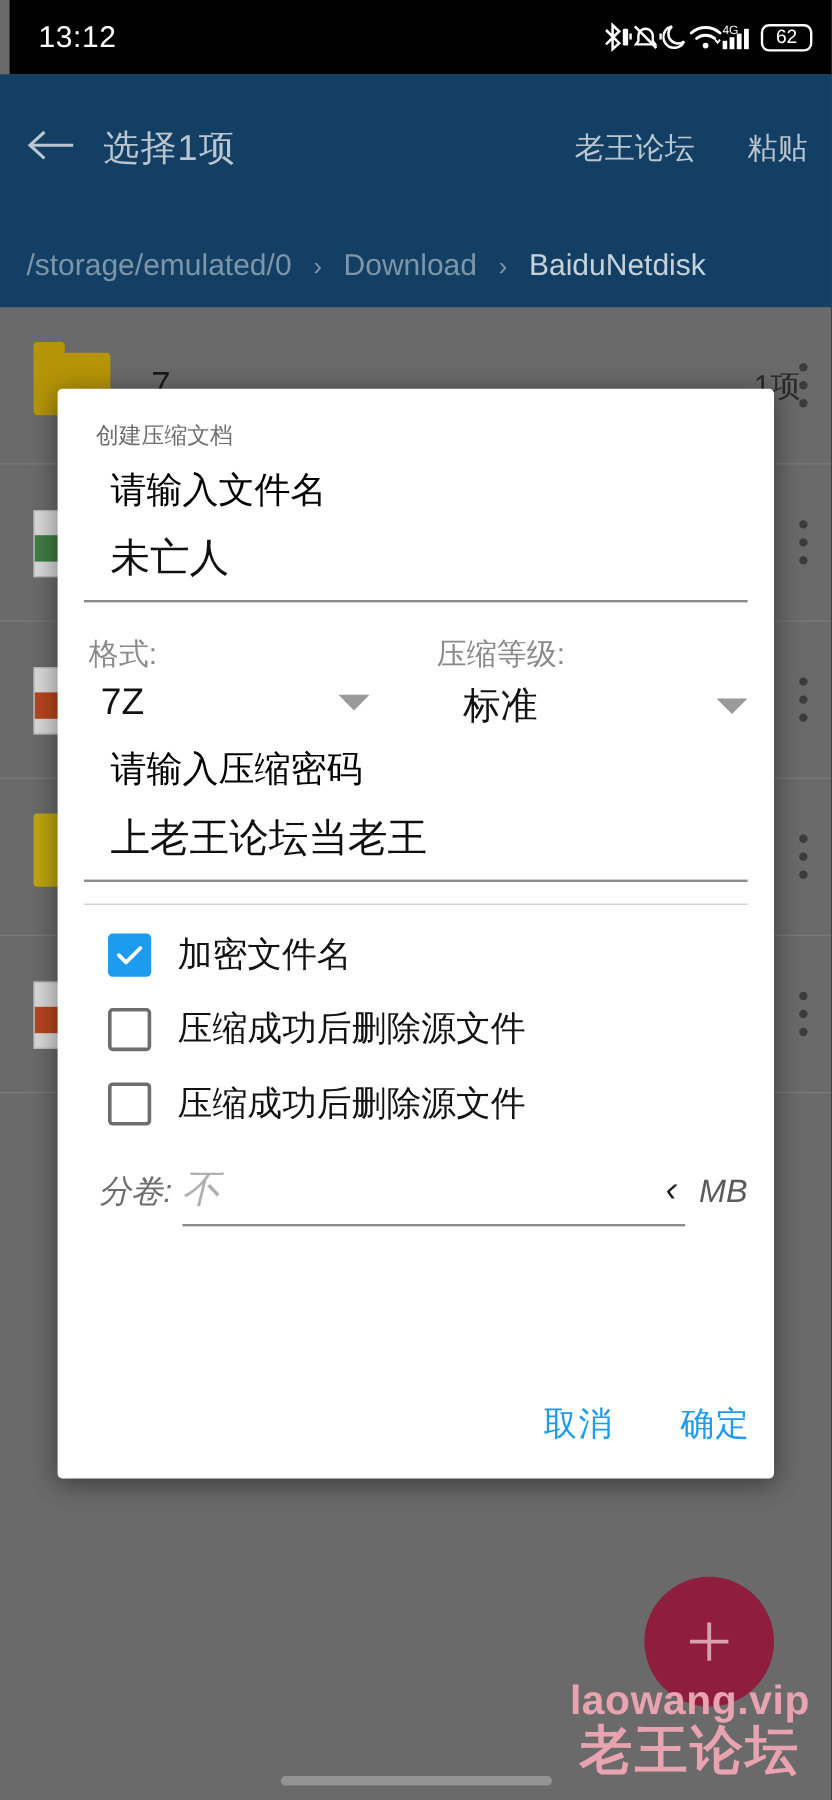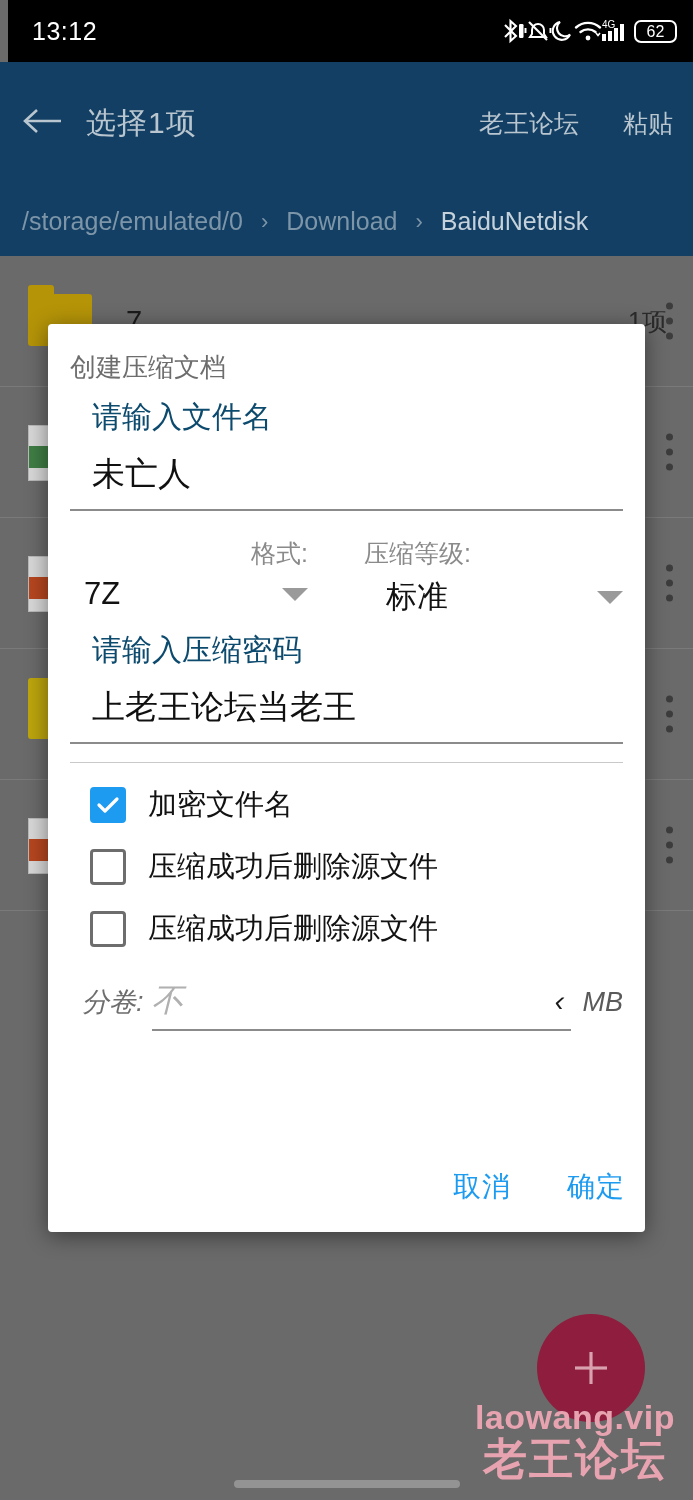--- a/index.html
+++ b/index.html
@@ -127,48 +127,48 @@
   
   #scrim { position: absolute; inset: 0; background: rgba(0,0,0,0.0); }
   #dialog {
     position: absolute;
     left: 48px; top: 324px; width: 597px; height: 908px;
     background: #fff; border-radius: 4px;
     box-shadow: 0 4px 22px rgba(0,0,0,.45);
     overflow: hidden;
   }
   #dlg-title {
-    font-size: 26px; color: #6d6d6d;
-    padding: 26px 0 0 22px;
+    font-size: 19px; color: #6d6d6d;
+    padding: 26px 0 0 32px;
   }
   .dlg-body { padding: 0 22px 0 22px; }
 
   .field { margin-top: 12px; }
-  .field-label { font-size: 30px; color: #0c4a6e; padding-left: 22px; }
+  .field-label { font-size: 30px; color: #000000; padding-left: 22px; }
   .field-value {
     font-size: 33px; color: #101010; padding: 14px 0 12px 22px;
     border-bottom: 2px solid #8b8b8b;
     min-height: 58px;
   }
 
   .selectors {
     display: flex; margin-top: 26px;
   }
   .sel { position: relative; }
   .sel-label { font-size: 25px; color: #8a8a8a; }
   .sel-row { display: flex; align-items: center; margin-top: 6px; }
   .sel-value { font-size: 31px; color: #121212; }
   .caret {
     width: 0; height: 0;
     border-left: 13px solid transparent;
     border-right: 13px solid transparent;
     border-top: 13px solid #9a9a9a;
     margin-left: auto;
   }
-  #sel-format { width: 238px; text-align: right; }
+  #sel-format { width: 238px; }
   #sel-format .sel-label { padding-left: 4px; }
   #sel-format .sel-value { padding-left: 14px; }
   #sel-level { flex: 1; padding-left: 10px; }
   #sel-level .sel-label { padding-left: 46px; }
   #sel-level .sel-value { padding-left: 68px; }
 
   .divider { height: 1px; background: #c9c9c9; margin: 18px 0 0 0; }
 
   .check-row {
     display: flex; align-items: center; gap: 22px;

